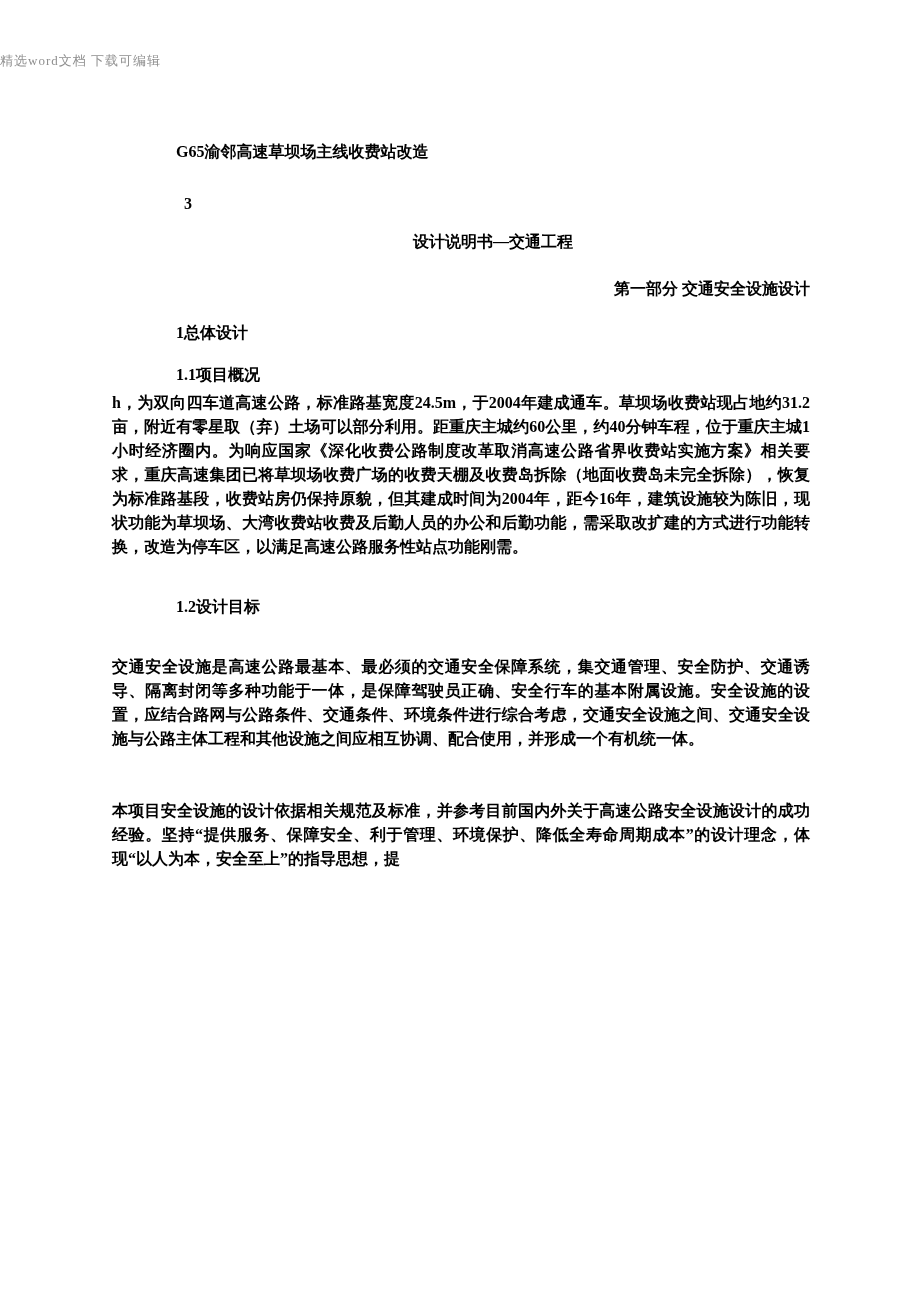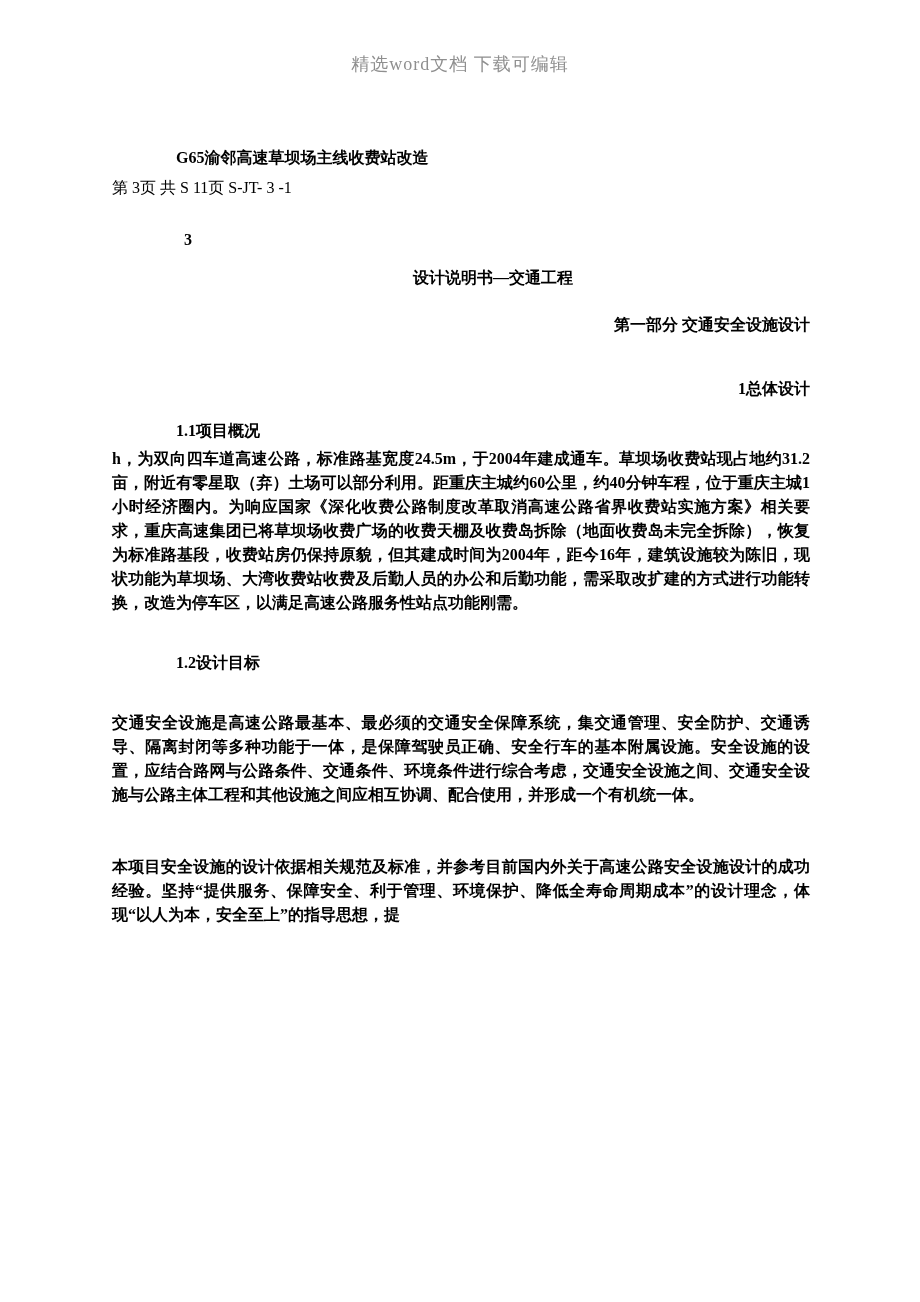--- a/index.html
+++ b/index.html
@@ -15,22 +15,21 @@
     overflow: hidden;
   }
   .page {
     position: relative;
     width: 920px;
     height: 1302px;
     background: #ffffff;
   }
   .watermark {
     padding-top: 52px;
-    text-align: center;
-    font-size: 18px;
+    font-size: 13px;
     color: #8f8f8f;
     font-weight: normal;
     letter-spacing: 1px;
   }
   .content {
     margin-left: 112px;
     margin-right: 110px; 
     font-size: 16px;
     line-height: 24px;
   }
@@ -54,24 +53,23 @@
     font-weight: bold;
     text-align: center;
   }
   .part-heading {
     margin-top: 23px;
     padding-left: 64px;
     font-weight: bold;
     text-align: right;
   }
   .h1 {
-    margin-top: 40px;
+    margin-top: 20px;
     padding-left: 64px;
     font-weight: bold;
-    text-align: right;
   }
   .h2 {
     margin-top: 18px;
     padding-left: 64px;
     font-weight: bold;
   }
   .h2-goal {
     margin-top: 36px;
     padding-left: 64px;
     font-weight: bold;
@@ -97,21 +95,20 @@
 <body>
 
 <div class="page">
 
   <div class="watermark">精选word文档 下载可编辑</div>
 
   <div class="content">
 
     <div class="doc-title">G65渝邻高速草坝场主线收费站改造</div>
 
-    <div class="page-info">第 3页 共 S 11页 S-JT- 3 -1</div>
 
     <div class="list-number">3</div>
 
     <div class="subtitle">设计说明书—交通工程</div>
 
     <div class="part-heading">第一部分 交通安全设施设计</div>
 
     <div class="h1">1总体设计</div>
 
     <div class="h2">1.1项目概况</div>

